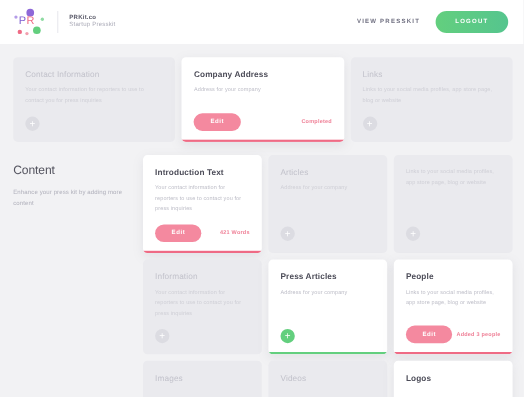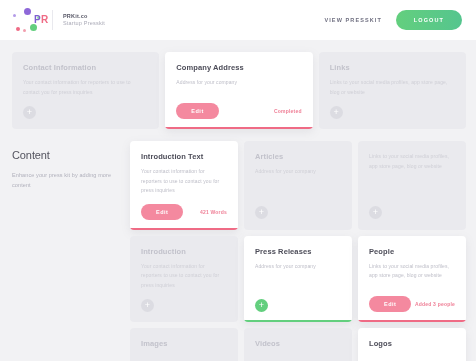--- a/index.html
+++ b/index.html
@@ -30,23 +30,23 @@
   }
   .logo-mark .dot { position: absolute; border-radius: 50%; }
   .d-purple { width: 7px; height: 7px; background: #8e68d8; left: 12px; top: 1px; }
   .d-purple-sm { width: 3px; height: 3px; background: #b49ce8; left: 1px; top: 7px; }
   .d-green { width: 7px; height: 7px; background: #63cf7e; left: 18px; top: 17px; }
   .d-green-sm { width: 3px; height: 3px; background: #8fdba3; left: 25px; top: 9px; }
   .d-pink { width: 4px; height: 4px; background: #ef6b85; left: 4px; top: 20px; }
   .d-pink-sm { width: 3px; height: 3px; background: #f29eae; left: 11px; top: 22px; }
   .logo-text {
     position: absolute;
-    left: 22px; top: 8px;
+    left: 5px; top: 8px;
     font-size: 10px;
-    font-weight: 700;
+    font-weight: 400;
     letter-spacing: 0.3px;
     color: #7f5fd0;
     line-height: 1;
   }
   .logo-text .pr-r { color: #ef6b85; }
 
   .brand-divider {
     width: 1px; height: 20px;
     background: #e9e9ee;
     margin: 0 3px;
@@ -143,21 +143,21 @@
   }
   .card.accent-pink::after { background: #ef6b85; }
   .card.accent-green::after { background: #63cf7e; }
 
   .card-title {
     font-size: 7.5px;
     font-weight: 700;
     letter-spacing: 0.1px;
     margin-bottom: 6px;
   }
-  .muted .card-title { color: #c2c2cb; font-weight: 700; }
+  .muted .card-title { color: #c2c2cb; font-weight: 400; }
   .active .card-title { color: #4c4c58; }
 
   .card-desc {
     font-size: 5px;
     line-height: 1.9;
     letter-spacing: 0.1px;
     flex: 1;
   }
   .muted .card-desc { color: #cfcfd6; }
   .active .card-desc { color: #bdbdc7; }
@@ -278,28 +278,28 @@
               <button class="plus-btn plus-grey">+</button>
             </div>
           </div>
           <div class="card muted">
             <div class="card-desc">Links to your social media profiles, app store page, blog or website</div>
             <div class="card-foot">
               <button class="plus-btn plus-grey">+</button>
             </div>
           </div>
           <div class="card muted">
-            <div class="card-title">Introduction</div>
+            <div class="card-title">Information</div>
             <div class="card-desc">Your contact information for reporters to use to contact you for press inquiries</div>
             <div class="card-foot">
               <button class="plus-btn plus-grey">+</button>
             </div>
           </div>
           <div class="card active accent-green">
-            <div class="card-title">Press Releases</div>
+            <div class="card-title">Press Articles</div>
             <div class="card-desc">Address for your company</div>
             <div class="card-foot">
               <button class="plus-btn plus-green">+</button>
             </div>
           </div>
           <div class="card active accent-pink">
             <div class="card-title">People</div>
             <div class="card-desc">Links to your social media profiles, app store page, blog or website</div>
             <div class="card-foot">
               <button class="edit-btn">Edit</button>

